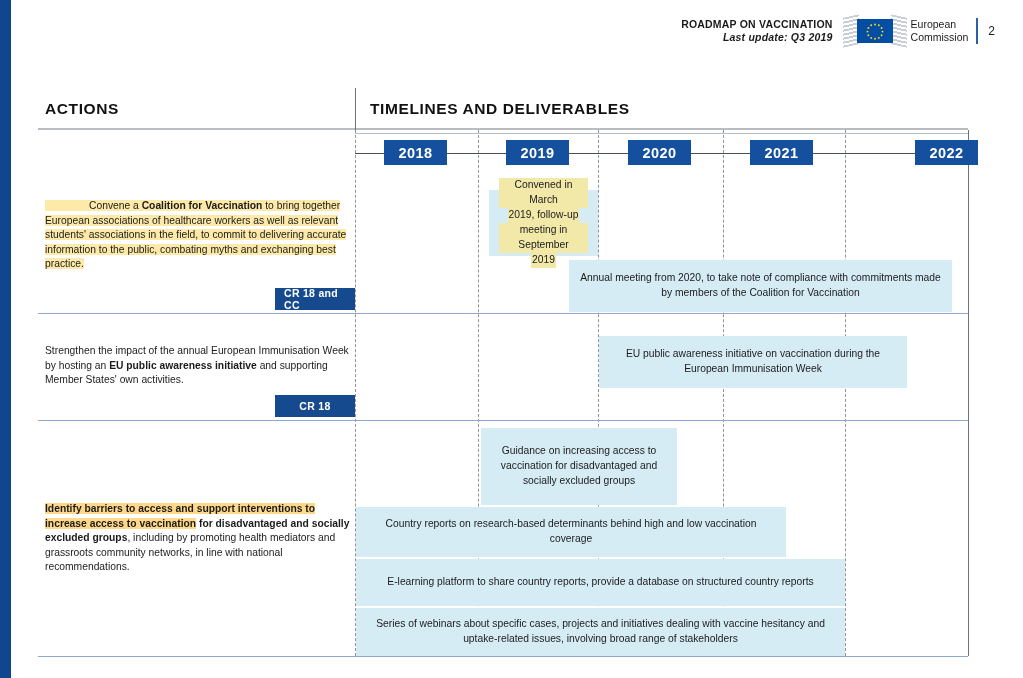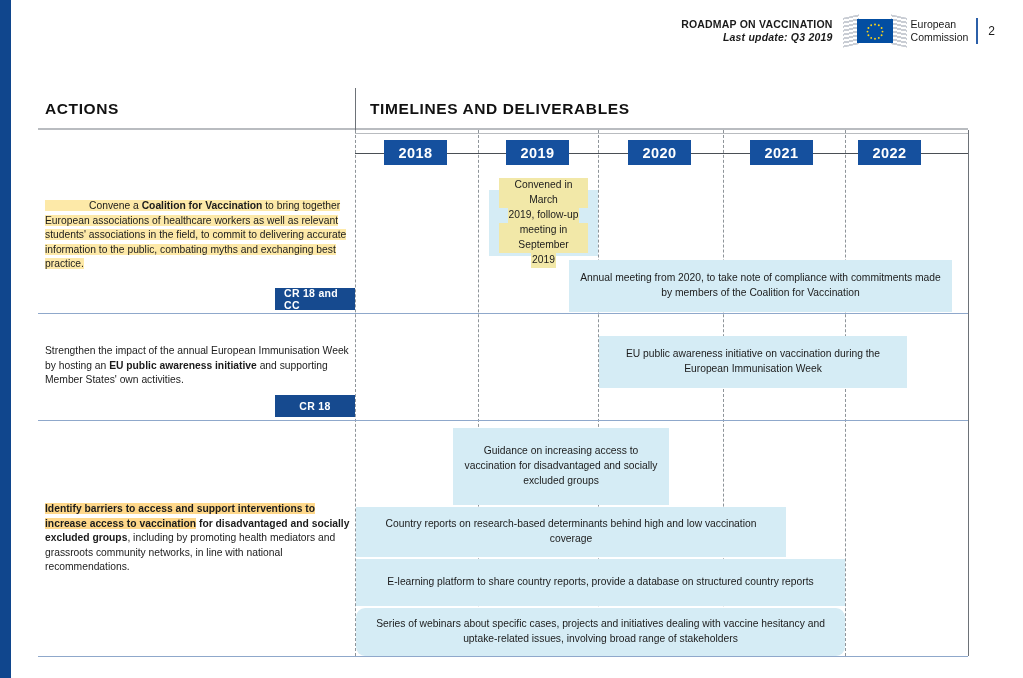--- a/index.html
+++ b/index.html
@@ -279,21 +279,21 @@
   <div class="vdash" style="left:845px;"></div>
   <div class="vsolid-right"></div>
 
   <div class="year-rule-top"></div>
   <div class="year-axis"></div>
 
   <div class="year-box" style="left:384px;">2018</div>
   <div class="year-box" style="left:506px;">2019</div>
   <div class="year-box" style="left:628px;">2020</div>
   <div class="year-box" style="left:750px;">2021</div>
-  <div class="year-box" style="left:858px;">2022</div>
+  <div class="year-box" style="left:915px;">2022</div>
 
   <div class="rowline" style="top:313px;"></div>
   <div class="rowline" style="top:420px;"></div>
   <div class="rowline" style="top:656px;"></div>
 
   <div class="action-text" style="top:199px;">
     <span class="hl"><span>Convene a </span><b>Coalition for Vaccination</b><span> to bring together European associations of healthcare workers as well as relevant students' associations in the field, to commit to delivering accurate information to the public, combating myths and exchanging best practice.</span></span>
   </div>
   <div class="cr-badge" style="left:275px; top:288px; width:80px;">CR 18 and CC</div>
 
@@ -317,29 +317,29 @@
 
   <div class="deliv" style="left:599px; top:336px; width:308px; height:52px;">
     <div class="deliv-inner">EU public awareness initiative on vaccination during the European Immunisation Week</div>
   </div>
 
   <div class="action-text" style="top:502px;">
     <b><span class="hl-amber">Identify barriers to access and support interventions to</span><br><span class="hl-amber">increase access to vaccination</span><span> for disadvantaged and socially excluded groups</span></b><span>, including by promoting health mediators and grassroots community networks, in line with national recommendations.</span>
   </div>
   <div class="cr-badge" style="left:275px; top:631px; width:80px;margin-top:48px;">CR 20 and CC</div>
 
-  <div class="deliv" style="left:453px; top:428px; width:216px; height:77px;">
+  <div class="deliv" style="left:481px; top:428px; width:196px; height:77px;">
     <div class="deliv-inner">Guidance on increasing access to vaccination for disadvantaged and socially excluded groups</div>
   </div>
 
   <div class="deliv" style="left:356px; top:507px; width:430px; height:50px;">
     <div class="deliv-inner">Country reports on research-based determinants behind high and low vaccination coverage</div>
   </div>
 
   <div class="deliv" style="left:356px; top:559px; width:489px; height:47px;">
     <div class="deliv-inner">E-learning platform to share country reports, provide a database on structured country reports</div>
   </div>
 
-  <div class="deliv" style="left:356px; top:608px; width:489px; height:48px;border-radius:9px;">
+  <div class="deliv" style="left:356px; top:608px; width:489px; height:48px;">
     <div class="deliv-inner">Series of webinars about specific cases, projects and initiatives dealing with vaccine hesitancy and uptake-related issues, involving broad range of stakeholders</div>
   </div>
 
 </div>
 
 </body></html>

